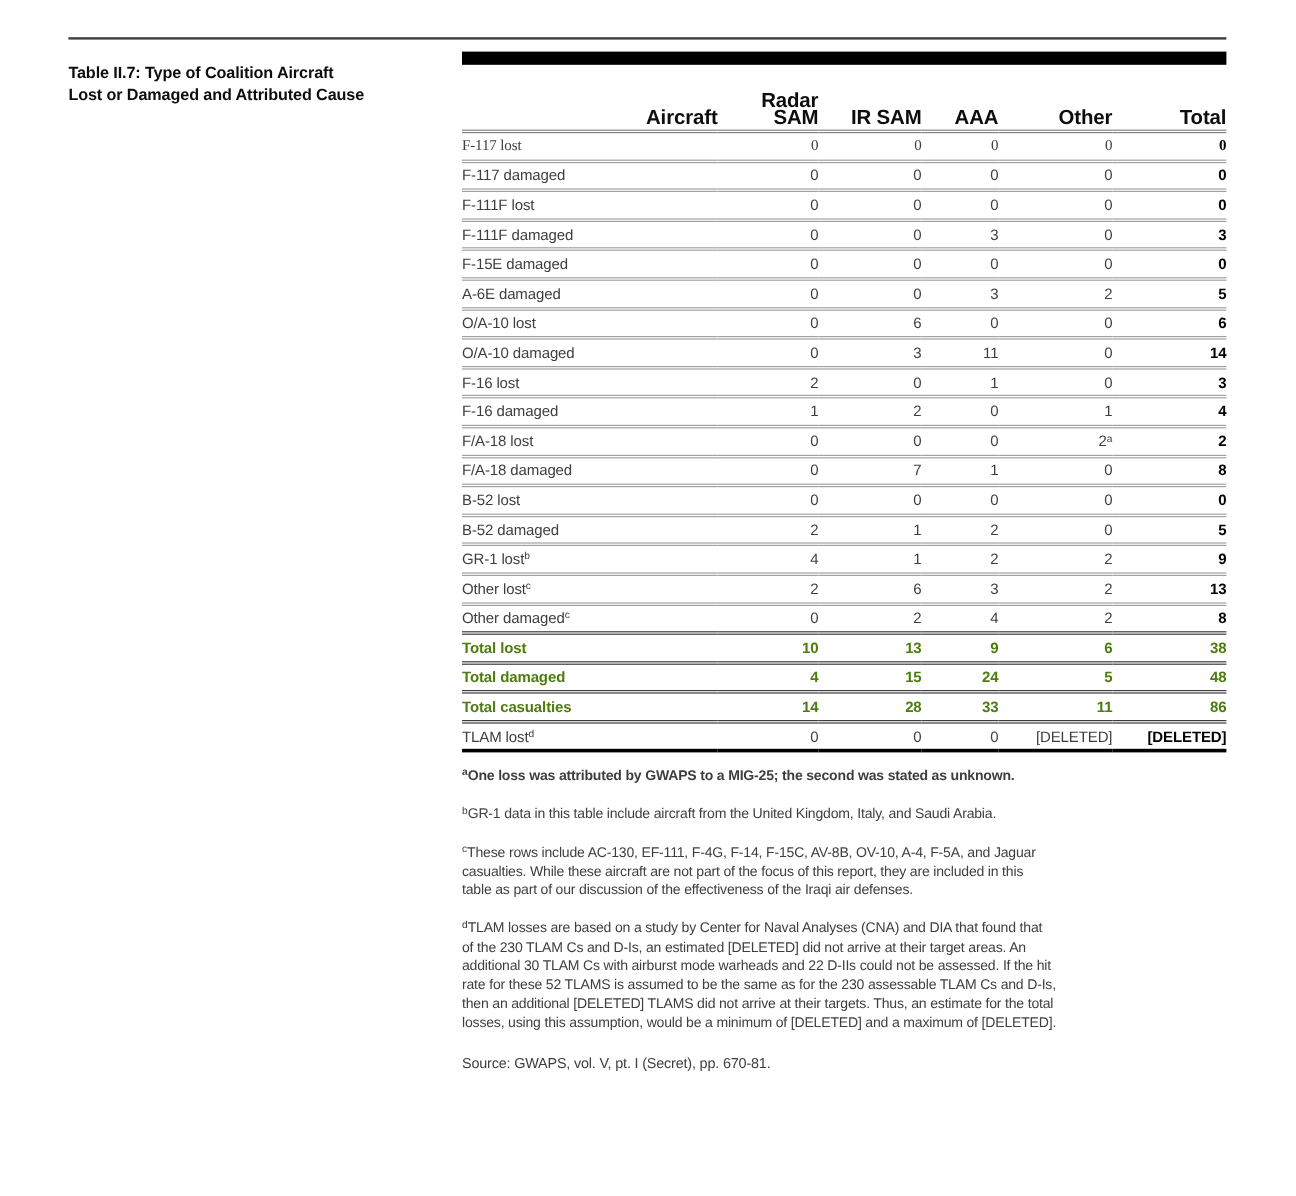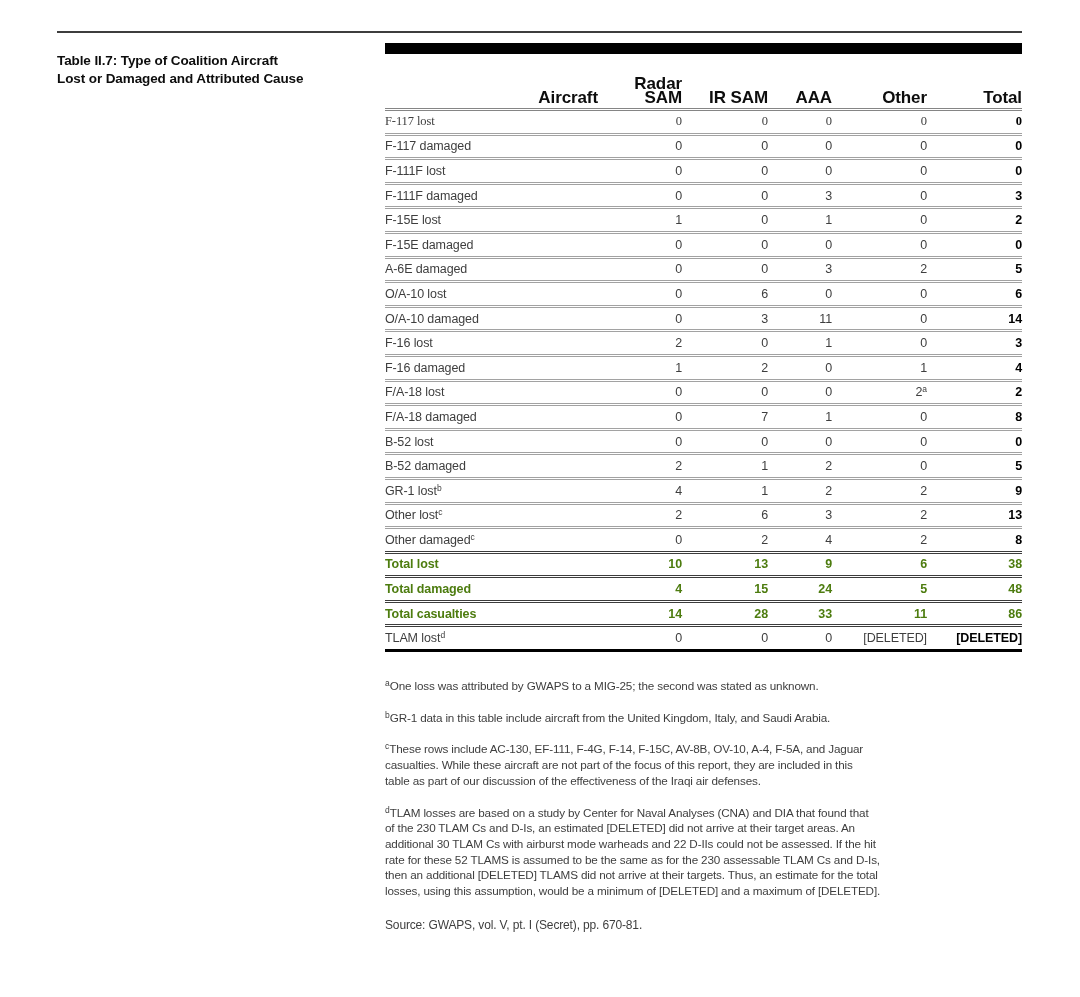--- a/index.html
+++ b/index.html
@@ -41,21 +41,21 @@
   tbody tr.bold td { font-weight:700; color:#4d7c0f; }
   tbody td.total { font-weight:700; color:#000000; }
 
   sup.fn { font-size:8.5px; line-height:0; vertical-align:4px; letter-spacing:0; }
 
   .footnotes { width:672px; margin-top:0; }
   .footnotes p {
     margin:16px 0 0 0; font-size:11.7px; line-height:15.7px; color:#3e3e3e;
     letter-spacing:-0.15px;
   }
-  .footnotes p:first-child { margin-top:26px; }
+  .footnotes p:first-child { margin-top:12px;font-weight:bold; }
   .fn-text { white-space:pre-line; }
   .source {
     margin:19px 0 0 0; font-size:12px; line-height:15.7px; color:#3e3e3e;
     letter-spacing:-0.15px;
   }
 </style>
 </head>
 <body>
 
 <div class="page">
@@ -114,28 +114,20 @@
           </tr>
           <tr class="">
             <td>F-111F damaged</td>
             <td class="num">0</td>
             <td class="num">0</td>
             <td class="num">3</td>
             <td class="num">0</td>
             <td class="num total">3</td>
           </tr>
           <tr class="">
-            <td>F-15E lost</td>
-            <td class="num">1</td>
-            <td class="num">0</td>
-            <td class="num">1</td>
-            <td class="num">0</td>
-            <td class="num total">2</td>
-          </tr>
-          <tr class="">
             <td>F-15E damaged</td>
             <td class="num">0</td>
             <td class="num">0</td>
             <td class="num">0</td>
             <td class="num">0</td>
             <td class="num total">0</td>
           </tr>
           <tr class="">
             <td>A-6E damaged</td>
             <td class="num">0</td>

